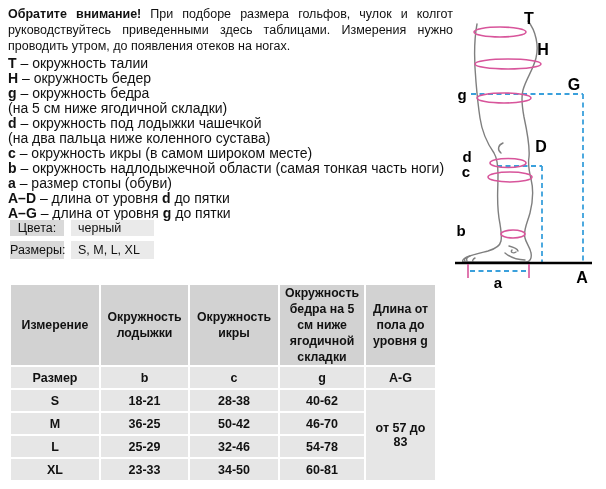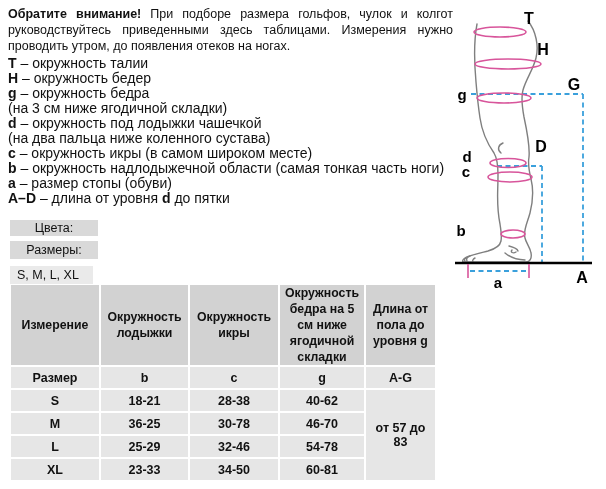--- a/index.html
+++ b/index.html
@@ -9,24 +9,24 @@
   }
   
   .intro{position:absolute;left:8px;top:6px;width:445px;font-size:12.5px;line-height:16px;}
   .intro .j{text-align:justify;text-align-last:justify;}
   .intro b{font-weight:bold;}
   
   .legend{position:absolute;left:8px;top:56px;width:460px;font-size:14px;line-height:15px;}
   .legend .li b{font-weight:bold;}
   
   .opt-row{position:absolute;left:10px;display:flex;gap:7px;font-size:12.5px;}
-  .opt-row .k{width:88px;background:var(--label-cell-bg,#d9d9d9);text-align:center;}
+  .opt-row .k{width:54px;background:var(--label-cell-bg,#d9d9d9);text-align:center;}
   .opt-row .v{width:76px;background:var(--value-cell-bg,#eaeaea);padding-left:7px;}
   #opt-colors{top:220px;}  #opt-colors div{line-height:16px;height:16px;}
-  #opt-sizes{top:241px;flex-direction:column;}   #opt-sizes div{line-height:18px;height:18px;}
+  #opt-sizes{top:241px;}   #opt-sizes div{line-height:18px;height:18px;}
   
   table.size{
     position:absolute;left:9px;top:283px;border-collapse:separate;border-spacing:2px;
     font-size:12.5px;table-layout:fixed;
   }
   table.size td{background:var(--table-cell-bg,#e6e6e6);text-align:center;vertical-align:middle;padding:0 4px;overflow:hidden;}
   table.size tr.hdr td{
     background:var(--table-header-bg,#d2d2d2);font-weight:bold;font-size:12.3px;
     line-height:16px;height:68px;
   }
@@ -50,31 +50,33 @@
   <div class="intro">
     <div class="j"><b>Обратите внимание!</b><span> При подборе размера гольфов, чулок и колгот</span></div>
     <div class="j">руководствуйтесь приведенными здесь таблицами. Измерения нужно</div>
     <div>проводить утром, до появления отеков на ногах.</div>
   </div>
 
   <div class="legend">
     <div class="li"><b>T</b><span> – окружность талии</span></div>
     <div class="li"><b>H</b><span> – окружность бедер</span></div>
     <div class="li"><b>g</b><span> – окружность бедра</span></div>
-    <div class="li"><b></b><span>(на 3 см ниже ягодичной складки)</span></div>
+    <div class="li"><b></b><span>(на 5 см ниже ягодичной складки)</span></div>
     <div class="li"><b>d</b><span> – окружность под лодыжки чашечкой</span></div>
     <div class="li"><b></b><span>(на два пальца ниже коленного сустава)</span></div>
     <div class="li"><b>c</b><span> – окружность икры (в самом широком месте)</span></div>
     <div class="li"><b>b</b><span> – окружность надлодыжечной области (самая тонкая часть ноги)</span></div>
     <div class="li"><b>a</b><span> – размер стопы (обуви)</span></div>
     <div class="li"><b>A–D</b><span> – длина от уровня </span><b>d</b><span> до пятки</span></div>
+    <div class="li"><b>A–G</b><span> – длина от уровня </span><b>g</b><span> до пятки</span></div>
   </div>
 
   <div class="opt-row" id="opt-colors">
     <div class="k">Цвета:</div>
+    <div class="v">черный</div>
   </div>
   <div class="opt-row" id="opt-sizes">
     <div class="k">Размеры:</div>
     <div class="v">S, M, L, XL</div>
   </div>
 
   <table class="size">
     <colgroup>
         <col style="width:88px">
         <col style="width:87px">
@@ -100,21 +102,21 @@
     <tr class="body">
       <td>S</td>
       <td>18-21</td>
       <td>28-38</td>
       <td>40-62</td>
       <td rowspan="4">от 57 до 83</td>
     </tr>
     <tr class="body">
       <td>M</td>
       <td>36-25</td>
-      <td>30-78</td>
+      <td>50-42</td>
       <td>46-70</td>
     </tr>
     <tr class="body">
       <td>L</td>
       <td>25-29</td>
       <td>32-46</td>
       <td>54-78</td>
     </tr>
     <tr class="body">
       <td>XL</td>

